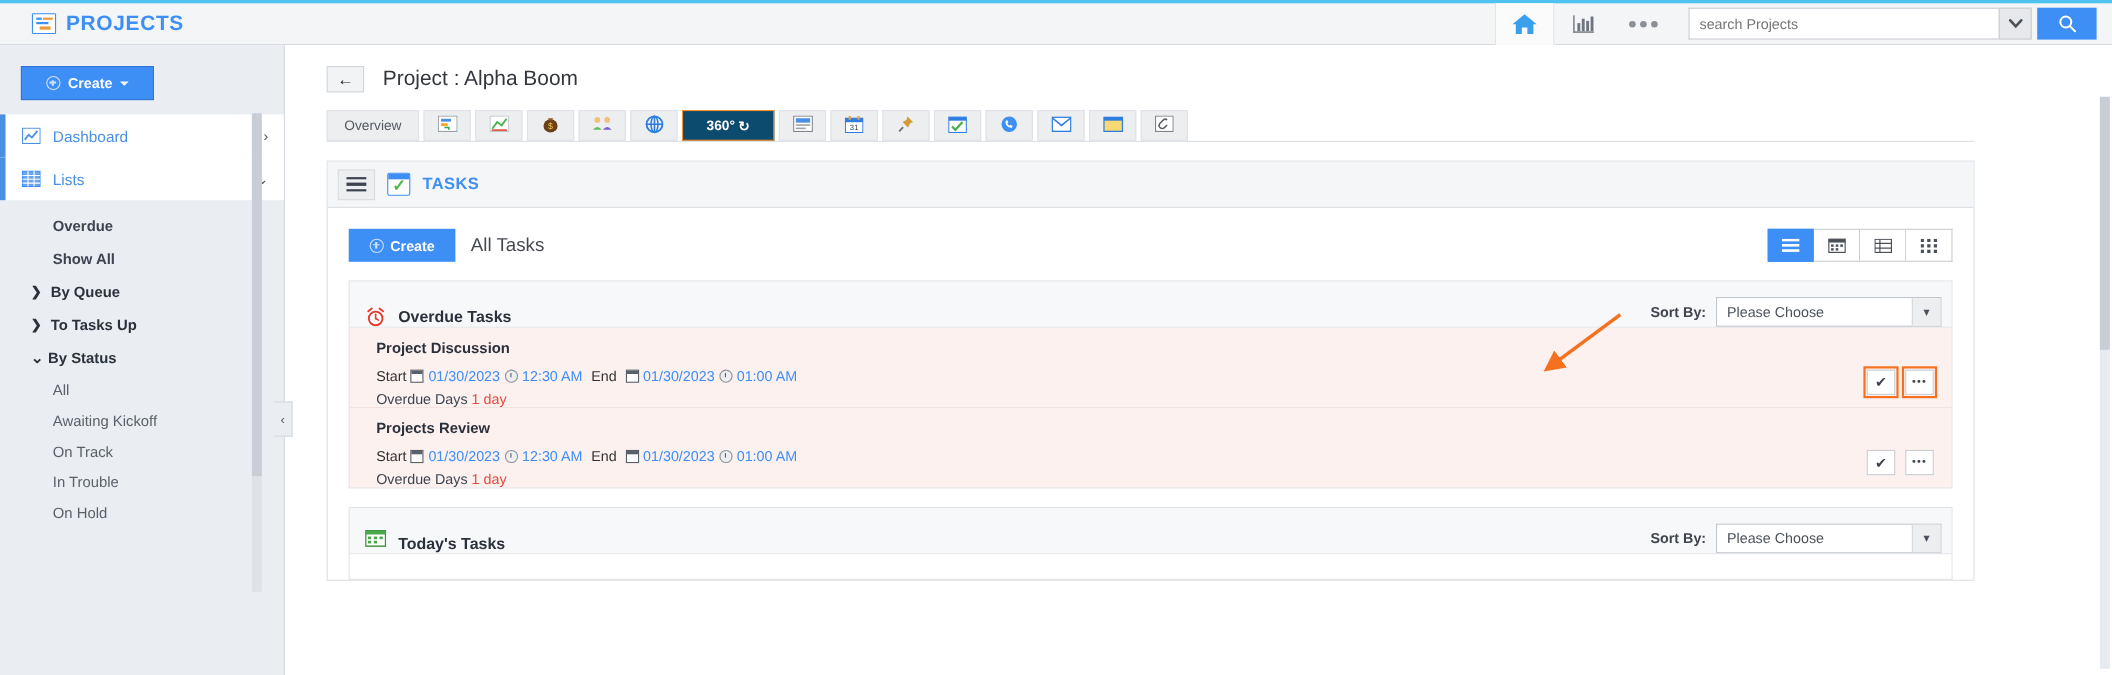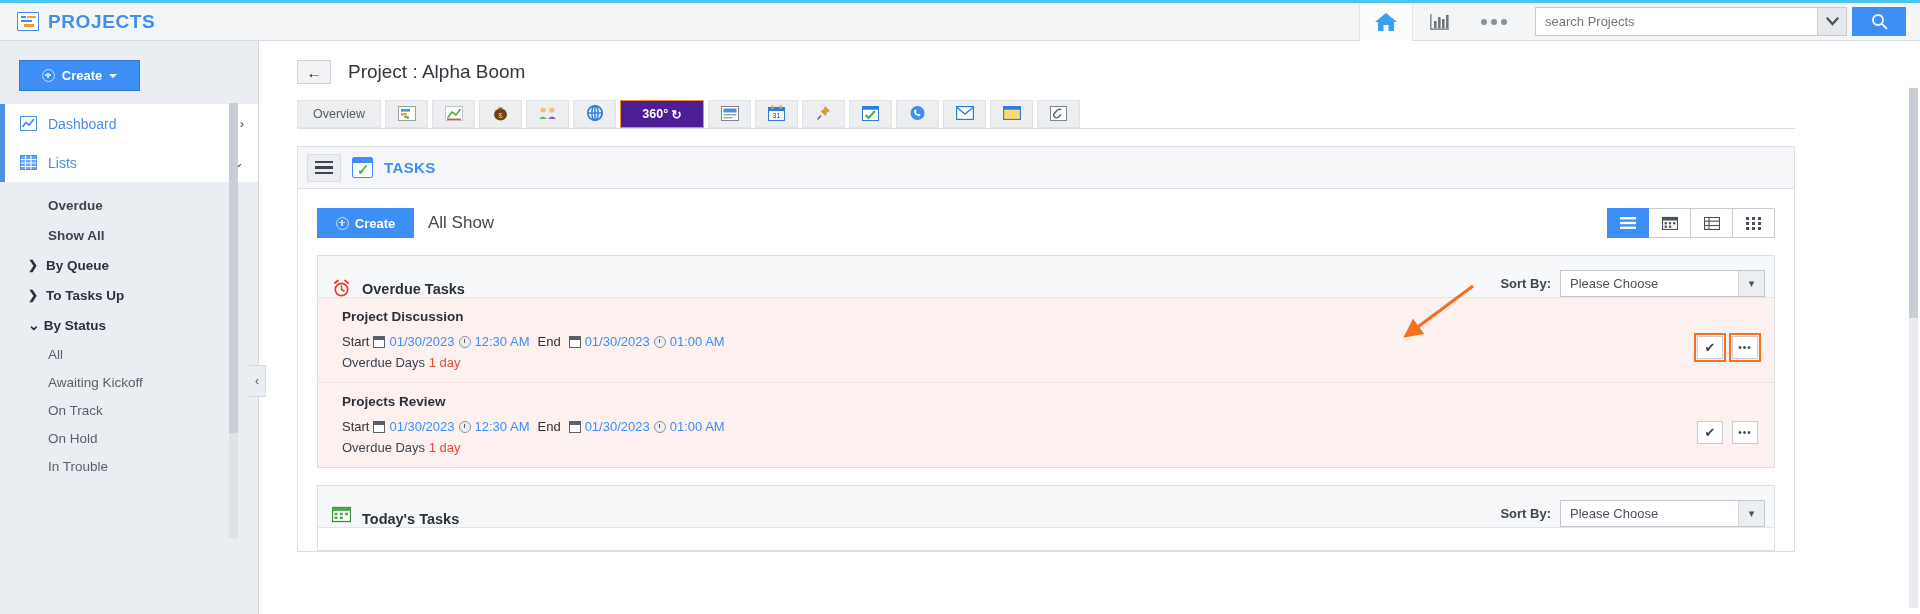--- a/index.html
+++ b/index.html
@@ -11,21 +11,21 @@
   }
 
   
   #topbar {
     position: absolute; left: 0; top: 0; width: 1920px; height: 41px;
     background: #f4f5f7;
     border-top: 3px solid #4ec3f0;
     border-bottom: 1px solid #d8dce1;
     display: flex; align-items: center;
   }
-  #brand { display: flex; align-items: center; padding-left: 17px; gap: 9px; }
+  #brand { display: flex; align-items: center; padding-left: 29px; gap: 9px; }
   .brand-icon {
     width: 22px; height: 19px; border: 1px solid #3d8ef5; background: #fff;
     position: relative; border-radius: 1px;
   }
   .brand-icon i { position: absolute; display: block; }
   .bi1 { left: 3px; top: 3px; width: 5px; height: 2px; background: #3d8ef5; }
   .bi2 { left: 9px; top: 3px; width: 9px; height: 2px; background: #f09a3e; }
   .bi3 { left: 3px; top: 7px; width: 11px; height: 2px; background: #3d8ef5; }
   .bi4 { left: 6px; top: 11px; width: 10px; height: 3px; background: #f09a3e; }
   .brand-text {
@@ -119,21 +119,21 @@
   }
   #proj-title { font-size: 19px; color: #33373d; }
 
   
   #tabs { display: flex; gap: 4px; padding-left: 37px; margin-top: 16px; align-items: flex-end; }
   .tab {
     height: 28px; min-width: 43px; background: #eceef0; border: 1px solid #dfe2e6;
     display: flex; align-items: center; justify-content: center; font-size: 12.5px; color: #555b63;
   }
   .tab.wide { min-width: 84px; }
-  .tab.active { background: #4c1d95; border-color: #f5902d; color: #fff; font-weight: bold; }
+  .tab.active { background: #0c4a6e; border-color: #f5902d; color: #fff; font-weight: bold; }
   .tab .ic { font-size: 15px; line-height: 1; }
   #tab-underline { margin: 0 0 0 37px; border-bottom: 1px solid #dcdfe3; width: 1498px; }
 
   
   #tasks-panel {
     margin: 17px 0 0 37px; width: 1498px; border: 1px solid #dcdfe3; background: #fff;
   }
   #tasks-head {
     height: 42px; background: #f5f6f7; border-bottom: 1px solid #dcdfe3;
     display: flex; align-items: center; padding-left: 9px; gap: 11px;
@@ -181,21 +181,21 @@
   .sort-label { font-size: 13px; color: #40454d; font-weight: bold; }
   .sort-select {
     width: 205px; height: 27px; border: 1px solid #c3c7cd; background: #fff;
     display: flex; align-items: center; font-size: 13px; color: #4c525b; padding-left: 9px;
   }
   .sort-select .sc {
     margin-left: auto; width: 26px; height: 25px; background: #eceef0; border-left: 1px solid #d5d8dd;
     display: flex; align-items: center; justify-content: center; font-size: 11px;
   }
 
-  .task-row { background: #fdf1f0; border-bottom: 1px solid #f2e2e0; padding: 11px 14px 12px 24px; position: relative; display:flex;align-items:center; }
+  .task-row { background: #fdf1f0; border-bottom: 1px solid #f2e2e0; padding: 11px 14px 0 24px; position: relative; display:flex;align-items:center; }
   .task-row:last-child { border-bottom: none; }
   .task-name { font-size: 13.5px; font-weight: bold; color: #2b313b; }
   .task-meta { margin-top: 10px; font-size: 13px; color: #3d4450; display: flex; align-items: center; gap: 4px; flex-wrap: nowrap;}
   .task-meta .lbl { color: #333; }
   .task-meta .val { color: #3d8ef5; }
   .mini-cal {
     display: inline-block; width: 12px; height: 12px; border: 1.4px solid #5a6069; position: relative;
     background: #fff; vertical-align: -2px;
   }
   .mini-cal::before { content:""; position:absolute; left:0; top:0; right:0; height:3px; background:#5a6069;}
@@ -339,24 +339,24 @@
     <div class="nav-leaf">
       <span>All</span>
     </div>
     <div class="nav-leaf">
       <span>Awaiting Kickoff</span>
     </div>
     <div class="nav-leaf">
       <span>On Track</span>
     </div>
     <div class="nav-leaf">
+      <span>In Trouble</span>
+    </div>
+    <div class="nav-leaf">
       <span>On Hold</span>
-    </div>
-    <div class="nav-leaf">
-      <span>In Trouble</span>
     </div>
   </div>
 
   <div class="scroll-track"></div>
   <div class="scrollbar-v"></div>
 </div>
 <div id="collapse-handle">
   <span>‹</span>
 </div>
 
@@ -507,21 +507,21 @@
       </div>
       <div id="tasks-title">TASKS</div>
     </div>
 
     <div id="tasks-body">
       <div id="allrow">
         <div id="create2">
           <span class="plus-circle"></span>
           <span>Create</span>
         </div>
-        <div id="alltasks-label">All Show</div>
+        <div id="alltasks-label">All Tasks</div>
 
         <div id="view-toggle">
           <div class="vbtn on">
             <svg width="16" height="12" viewBox="0 0 16 12">
                 <g fill="#fff">
                   <rect y="0" width="16" height="2.4"></rect>
                   <rect y="4.8" width="16" height="2.4"></rect>
                   <rect y="9.6" width="16" height="2.4"></rect>
                 </g>
               </svg>

